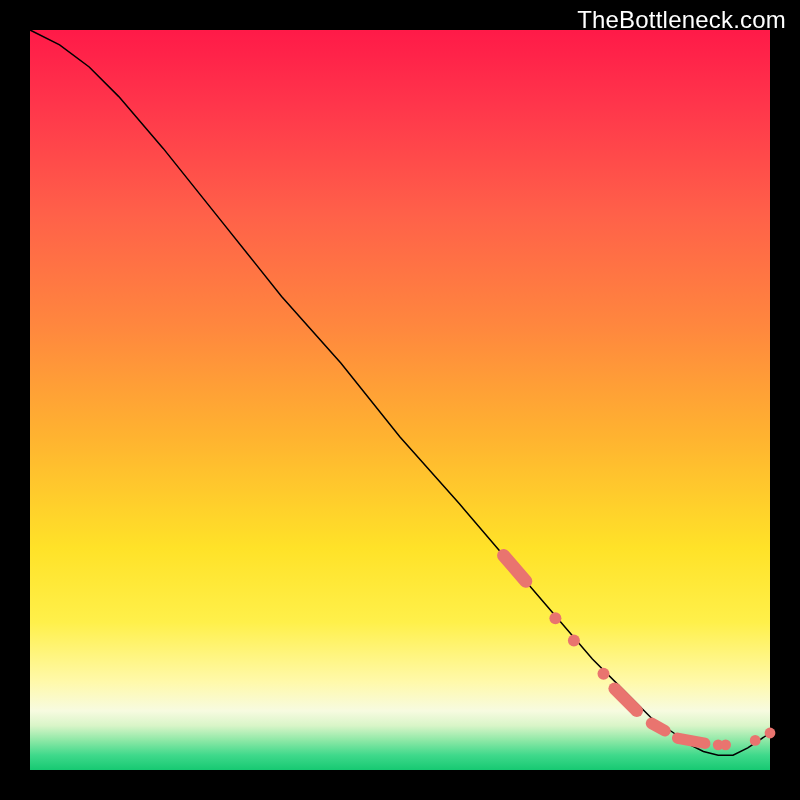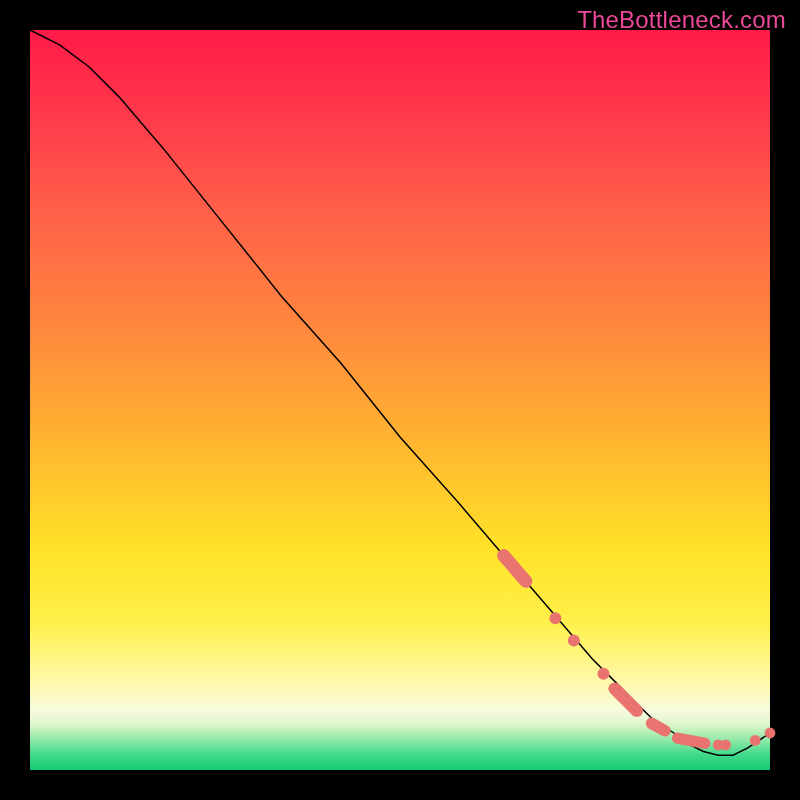--- a/index.html
+++ b/index.html
@@ -15,21 +15,21 @@
     width: 800px;
     height: 800px;
     background: #000;
   }
   .watermark {
     position: absolute;
     top: 6px;
     right: 14px;
     font-family: Arial, Helvetica, sans-serif;
     font-size: 24px;
-    color: #ec4899;
+    color: #ffffff;
     letter-spacing: 0.2px;
   }
   .plot {
     position: absolute;
     left: 30px;
     top: 30px;
     width: 740px;
     height: 740px;
   }
   .gradient {

